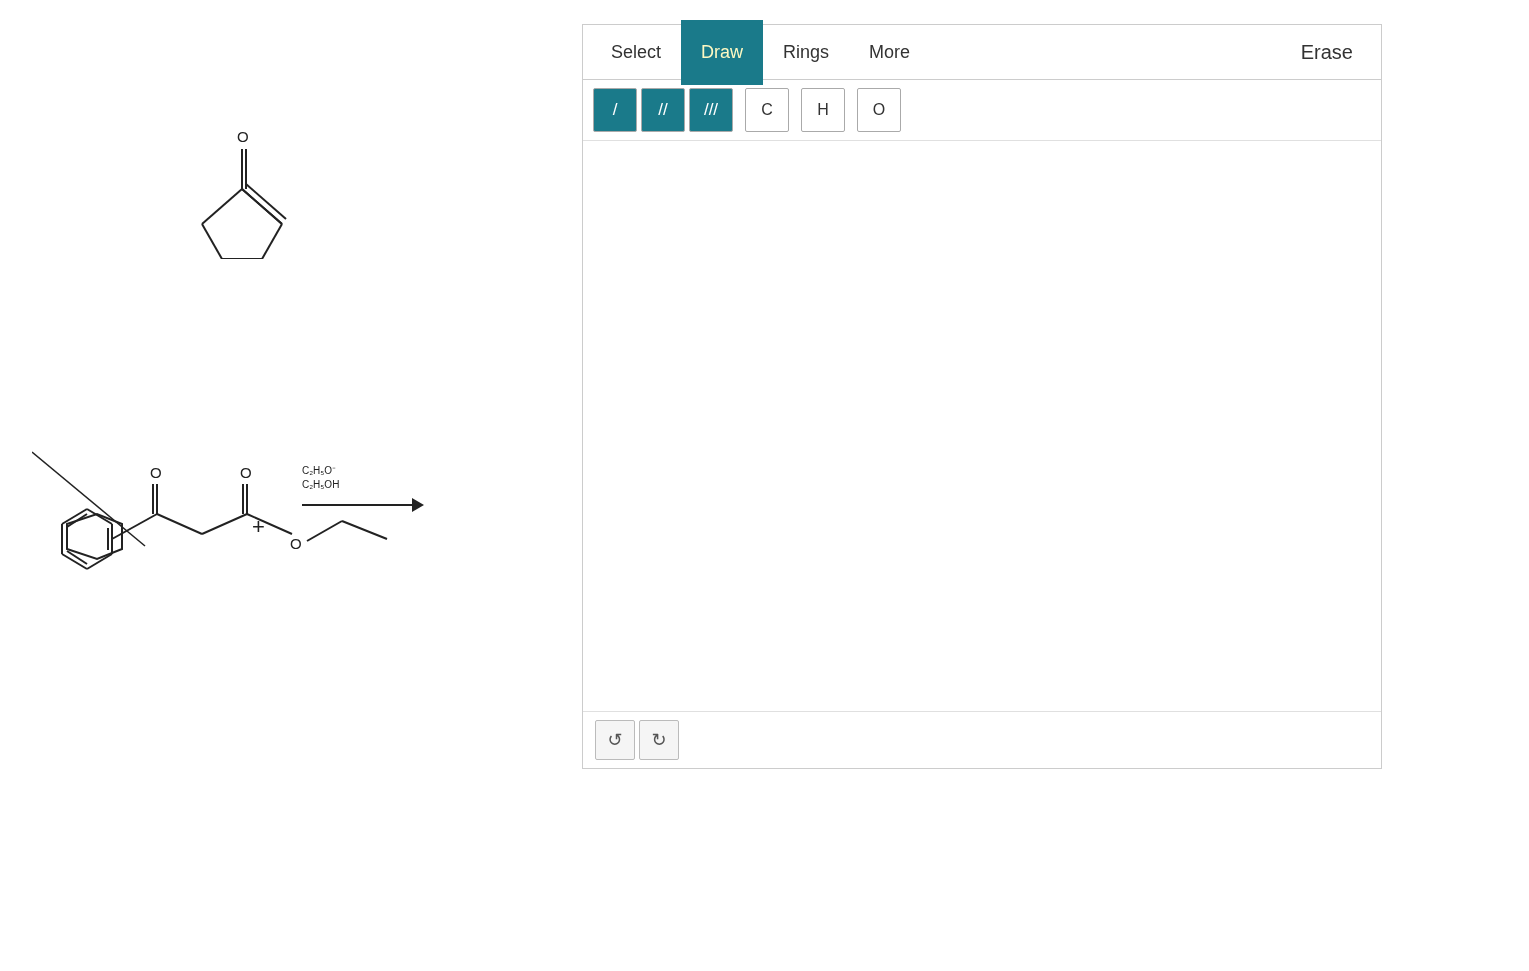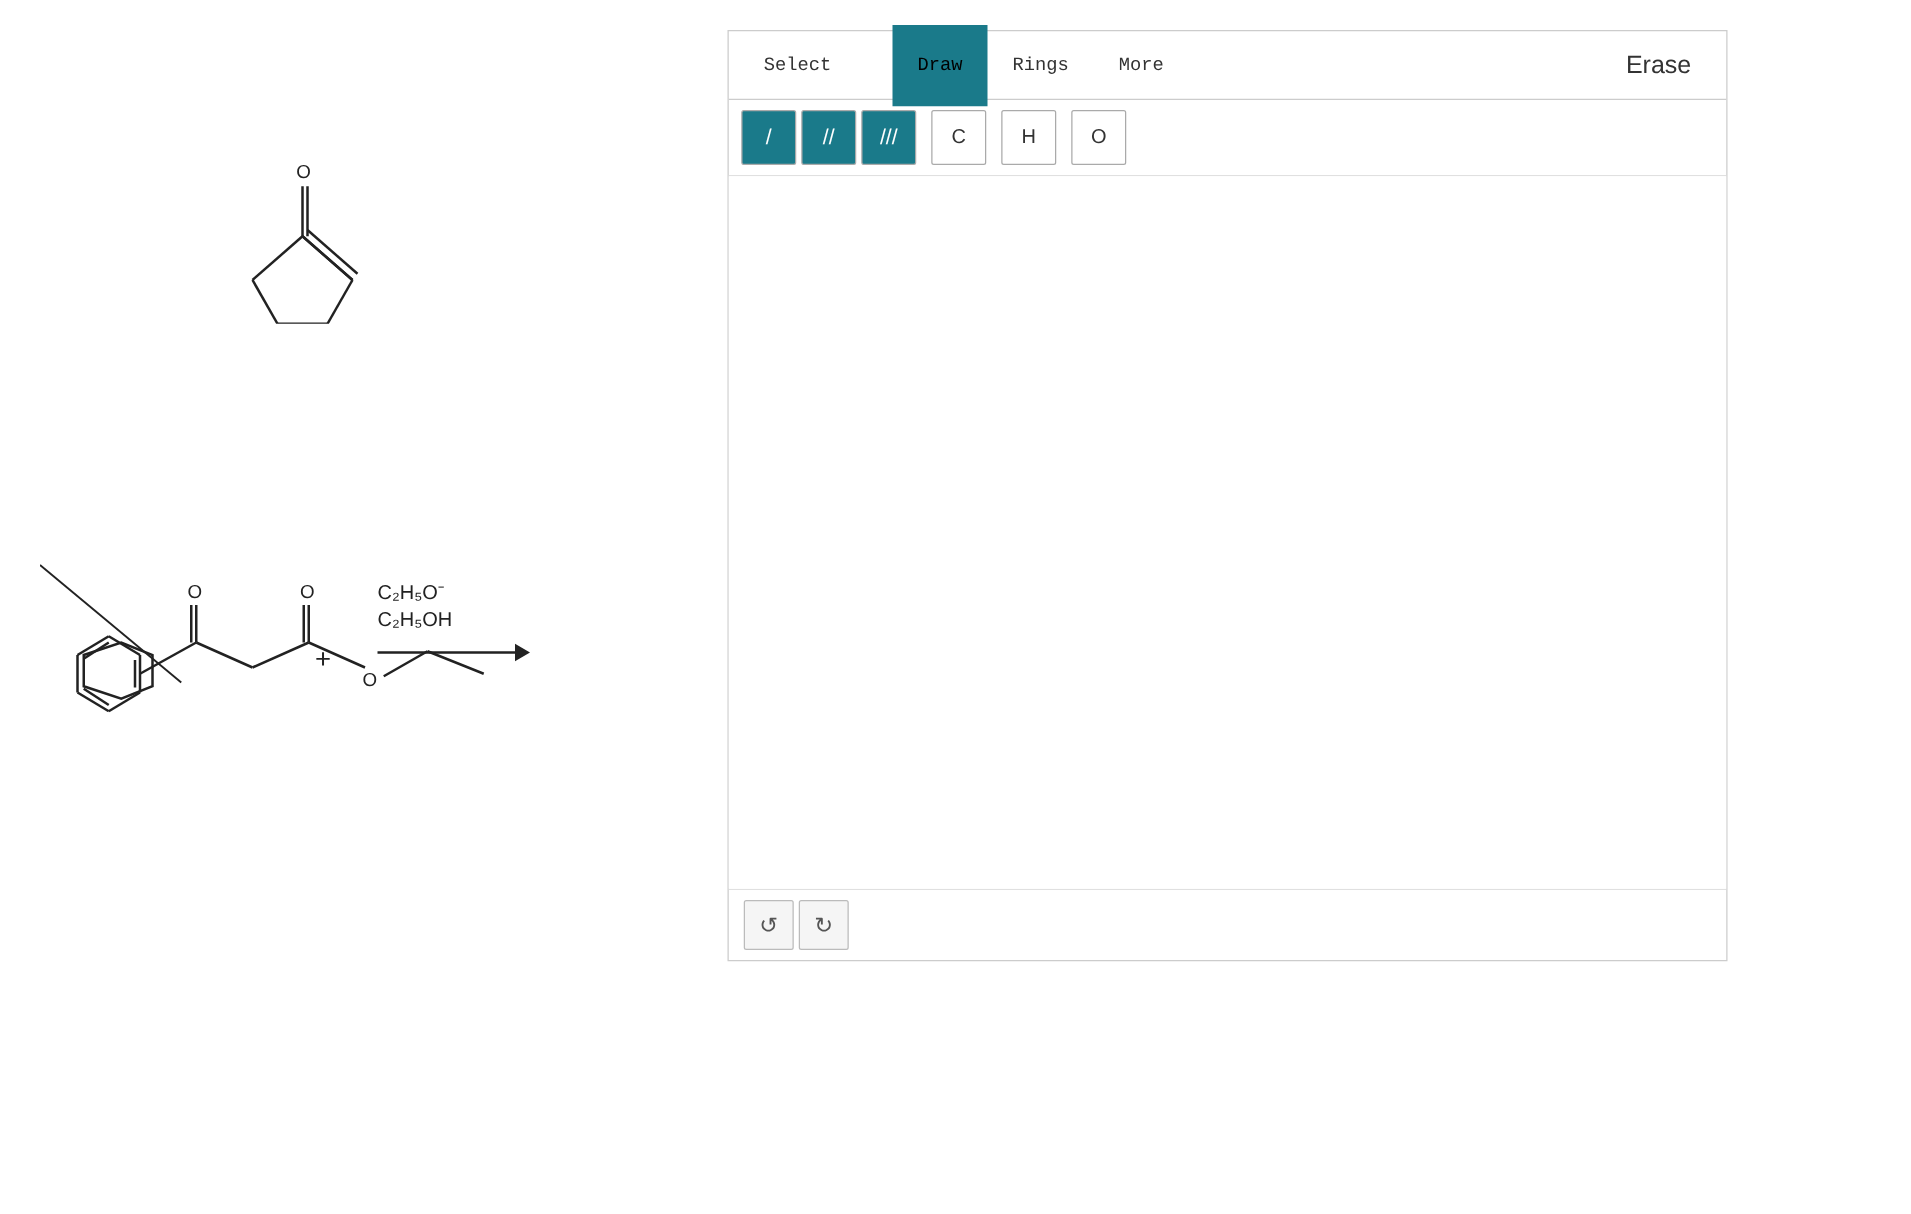--- a/index.html
+++ b/index.html
@@ -55,21 +55,21 @@
     .reaction-arrow-area {
       position: absolute;
       top: 440px;
       left: 270px;
       display: flex;
       flex-direction: column;
       align-items: flex-start;
       gap: 0;
     }
     .reaction-conditions {
-      font-size: 16px;
+      font-size: 10px;
       font-family: Arial, sans-serif;
       line-height: 1.4;
       margin-bottom: 4px;
     }
     .arrow-line {
       display: flex;
       align-items: center;
       margin-top: 2px;
     }
     .arrow-shaft {
@@ -95,35 +95,34 @@
     .toolbar {
       display: flex;
       align-items: center;
       border-bottom: 1px solid #ccc;
       padding: 0 8px;
       height: 55px;
       gap: 0;
     }
     .toolbar-btn {
       padding: 8px 20px;
-      font-size: 15px;
-      font-family: Liberation Mono, monospace;
+      font-size: 18px;
+      font-family: Liberation Sans, sans-serif;
       cursor: pointer;
       background: none;
       border: none;
       color: #333;
       height: 65px;
       display: flex;
       align-items: center;
       justify-content: center;
     }
     .toolbar-btn.active {
       background: #1a7a8a;
-      color: #000000;
-      margin-left: 29px;
+      color: #fef9c3;
     }
     .toolbar-spacer {
       flex: 1;
     }
     .erase-btn {
       padding: 8px 20px;
       font-size: 20px;
       font-family: Arial, sans-serif;
       cursor: pointer;
       background: none;

